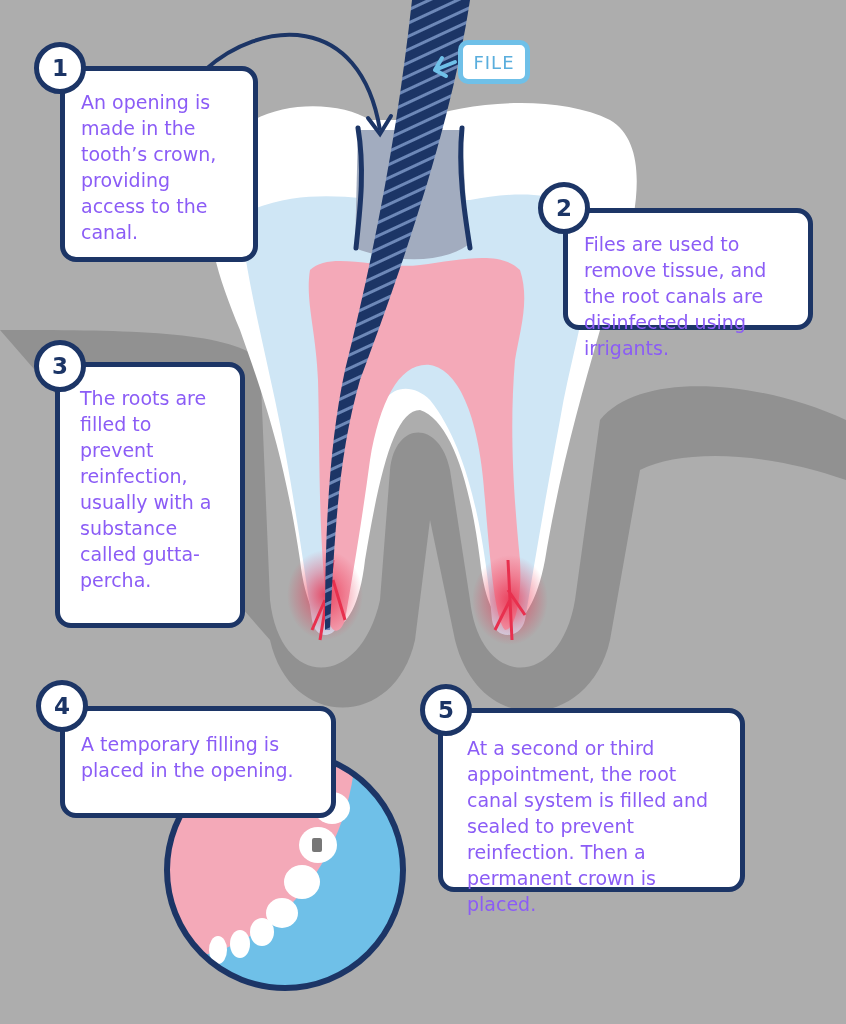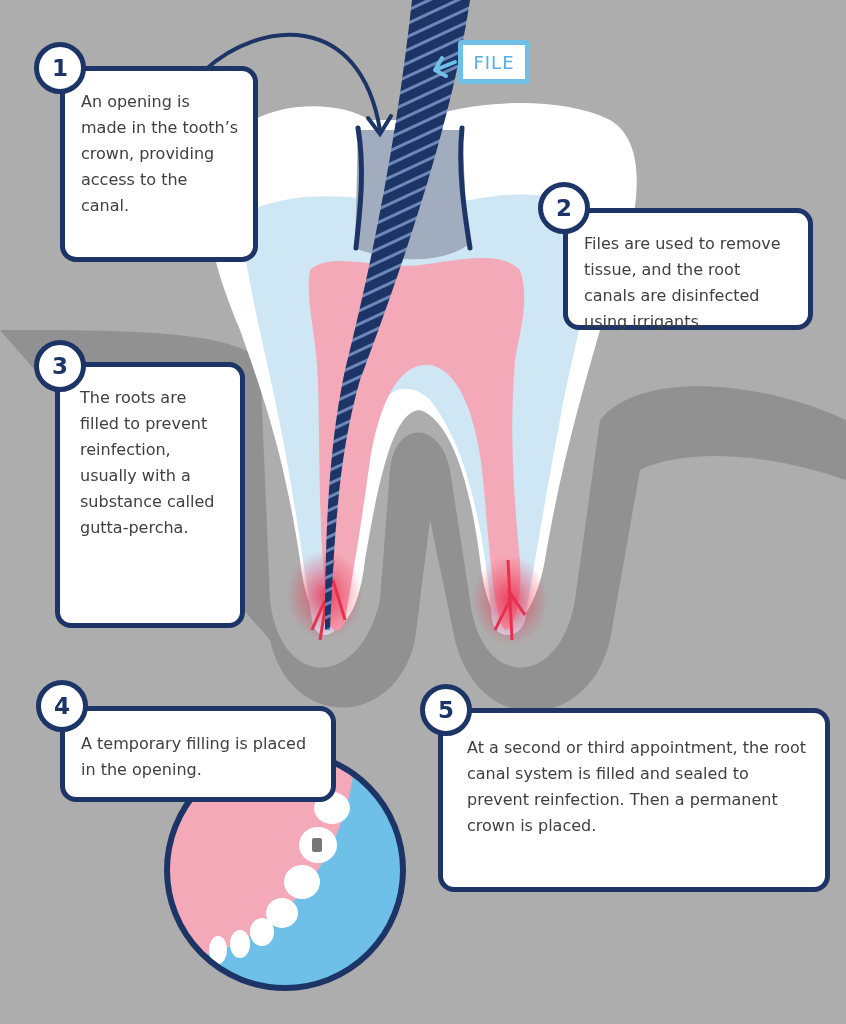--- a/index.html
+++ b/index.html
@@ -1,27 +1,27 @@
 <!DOCTYPE html>
 <html><head>
 <meta charset="utf-8">
 <style>
   html, body { margin:0; padding:0; }
   body { width:846px; height:1024px; overflow:hidden; background:#adadad; position:relative;
          font-family:"Liberation Sans", sans-serif; }
   #art { position:absolute; left:0; top:0; width:846px; height:1024px; }
   .card { position:absolute; background:#ffffff; border:5px solid #1c3566; border-radius:16px;
-          box-sizing:border-box; color:#404040; font-family:"DejaVu Sans", sans-serif;
-          font-size:16px; line-height:26px; padding:18px 14px 14px 16px; }
+          box-sizing:border-box; color:#8b5cf6; font-family:"DejaVu Sans", sans-serif;
+          font-size:19px; line-height:26px; padding:18px 14px 14px 16px; }
   .badge { position:absolute; width:42px; height:42px; border-radius:50%; background:#ffffff;
            border:5px solid #1c3566; box-sizing:content-box; color:#1c3566;
            font-family:"DejaVu Sans", sans-serif; font-weight:bold; font-size:23px;
            display:flex; align-items:center; justify-content:center; }
   .file-label { position:absolute; left:458px; top:40px; width:72px; height:44px;
-                background:#fff; border:5px solid #6fc0e8; border-radius:4px; box-sizing:border-box;
+                background:#fff; border:5px solid #6fc0e8; border-radius:10px; box-sizing:border-box;
                 color:#5aaedd; font-family:"DejaVu Sans", sans-serif; font-size:18px;
                 display:flex; align-items:center; justify-content:center; letter-spacing:1px; }
 </style>
 </head>
 <body>
 
 <svg id="art" viewBox="0 0 846 1024" xmlns="http://www.w3.org/2000/svg">
   <defs>
     <radialGradient id="glow" cx="50%" cy="50%" r="50%">
       <stop offset="0%" stop-color="#e8304e" stop-opacity="0.85"></stop>
@@ -100,21 +100,21 @@
 <div class="card" style="left:563px;top:208px;width:250px;height:122px;">
   <span>Files are used to remove tissue, and the root canals are disinfected using irrigants.</span>
 </div>
 <div class="badge" style="left:538px;top:182px;">2</div>
 
 <div class="card" style="left:55px;top:362px;width:190px;height:266px;padding-left:20px;">
   <span>The roots are filled to prevent reinfection, usually with a substance called gutta-percha.</span>
 </div>
 <div class="badge" style="left:34px;top:340px;">3</div>
 
-<div class="card" style="left:60px;top:706px;width:276px;height:96px;padding-top:20px;">
+<div class="card" style="left:60px;top:706px;width:276px;height:112px;padding-top:20px;">
   <span>A temporary filling is placed in the opening.</span>
 </div>
 <div class="badge" style="left:36px;top:680px;">4</div>
 
-<div class="card" style="left:438px;top:708px;width:392px;height:184px;padding:22px 14px 14px 24px;">
+<div class="card" style="left:438px;top:708px;width:307px;height:184px;padding:22px 14px 14px 24px;">
   <span>At a second or third appointment, the root canal system is filled and sealed to prevent reinfection. Then a permanent crown is placed.</span>
 </div>
 <div class="badge" style="left:420px;top:684px;">5</div>
 
 </body></html>

